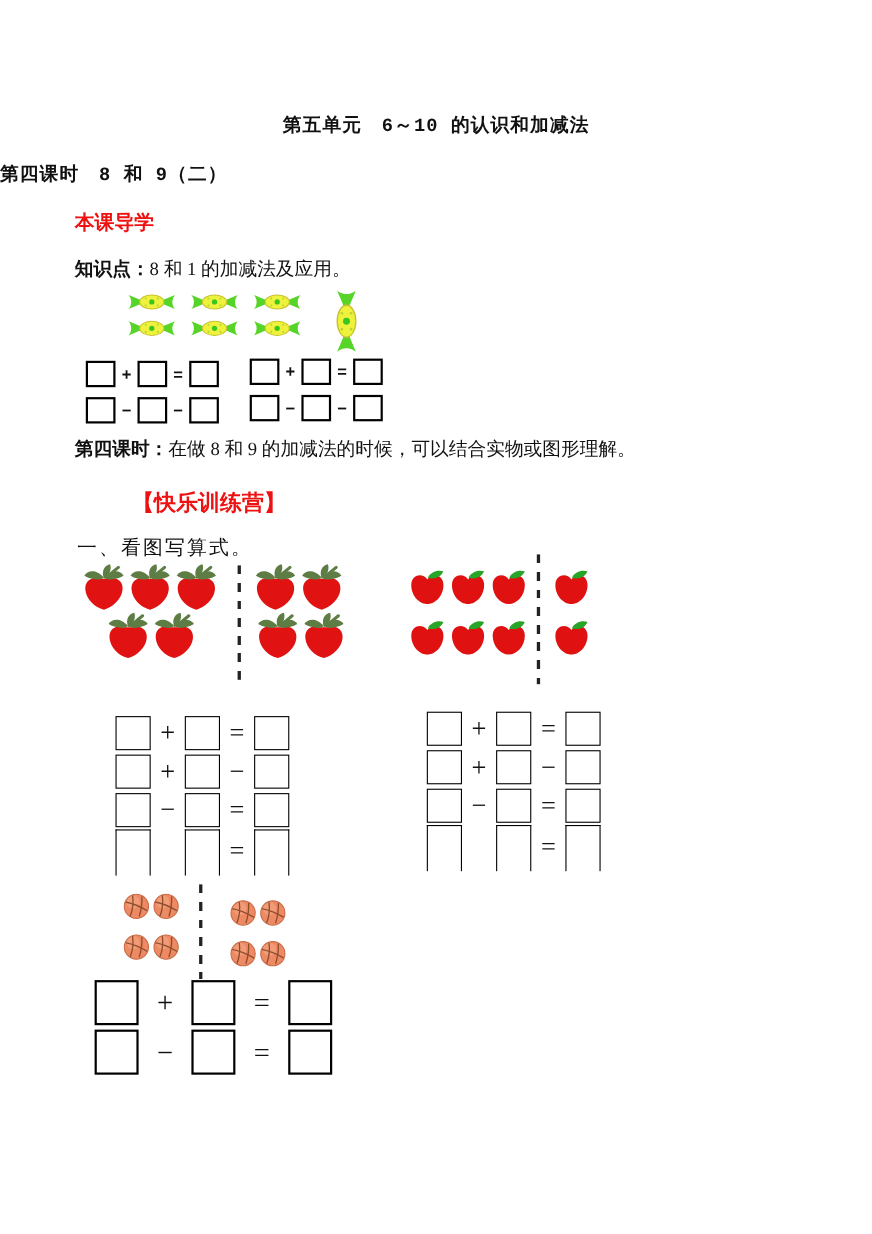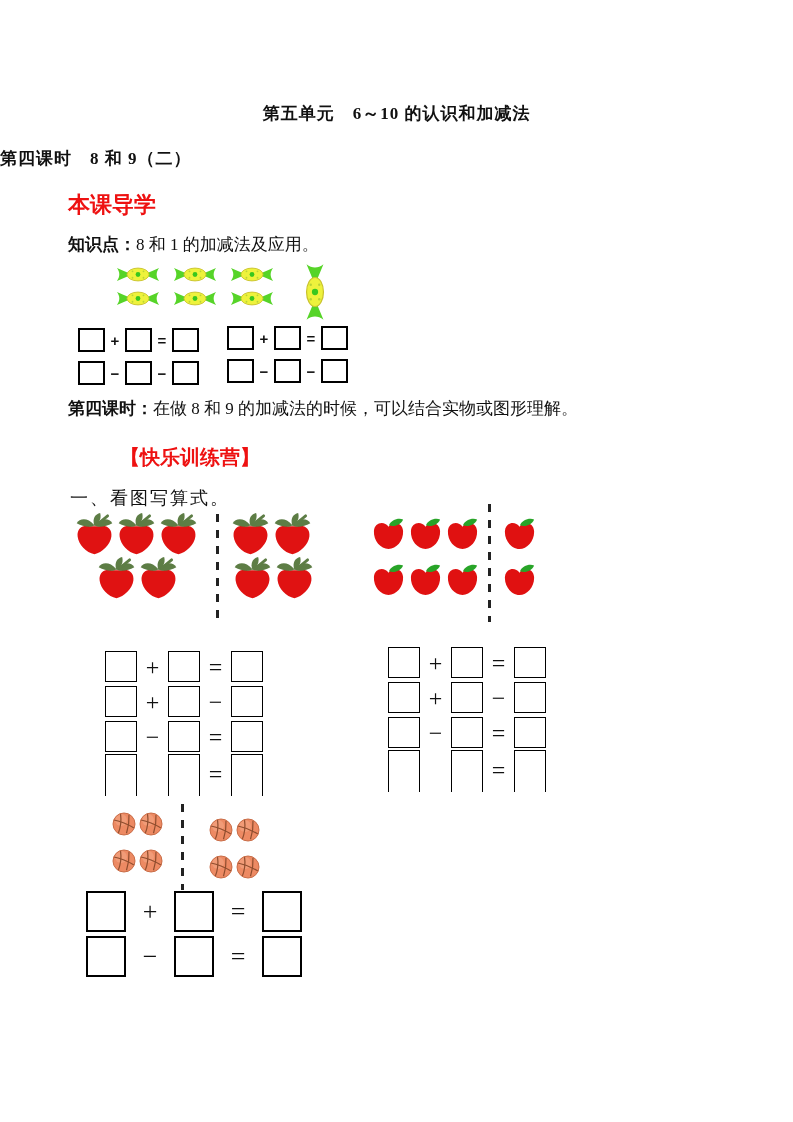--- a/index.html
+++ b/index.html
@@ -1,26 +1,26 @@
 <!DOCTYPE html>
 <html style="--accent-red: #ee1111; --strawberry-red: #e01212; --strawberry-leaf: #5d7d45; --apple-red: #e01111; --apple-leaf: #28a428; --basketball-orange: #ed8a63; --basketball-highlight: #f4a988; --basketball-seam: #8f4d2e; --candy-yellow: #eef23c; --candy-green: #56d428;"><head>
 <meta charset="utf-8">
 <style>
   html,body{margin:0;padding:0;background:#ffffff;}
   .page{
     position:relative;width:793px;height:1122px;background:#ffffff;overflow:hidden;
     font-family:"Liberation Serif","DejaVu Serif",serif;color:#111;
   }
   .abs{position:absolute;}
-  .heiti{font-family:Liberation Serif, serif;font-weight:bold;}
+  .heiti{font-family:Liberation Mono, monospace;font-weight:bold;}
   .red{color:var(--accent-red,#ee1111);}
 
   .title{left:0;right:0;top:102px;text-align:center;font-size:17px;letter-spacing:1px;}
   .subtitle{left:0;right:0;top:147px;text-align:left;font-size:17px;letter-spacing:1px;}
-  .guide-heading{left:68px;top:190px;font-size:22px;}
+  .guide-heading{left:68px;top:190px;font-size:18px;}
   .bodyline{font-size:17px;}
   .knowledge{left:68px;top:233px;}
   .reminder{left:68px;top:397px;width:600px;}
   .camp-heading{left:84px;top:444px;font-size:20px;margin-left:36px;}
   .sec-title{font-size:18px;letter-spacing:2px;font-family:Liberation Mono, monospace;}
 
   
   .candy-row{left:116px;top:266px;display:flex;gap:13px;}
   .candy-pair{display:flex;flex-direction:column;gap:7px;}
   .candy-vert{left:303px;top:263px;display:flex;}

